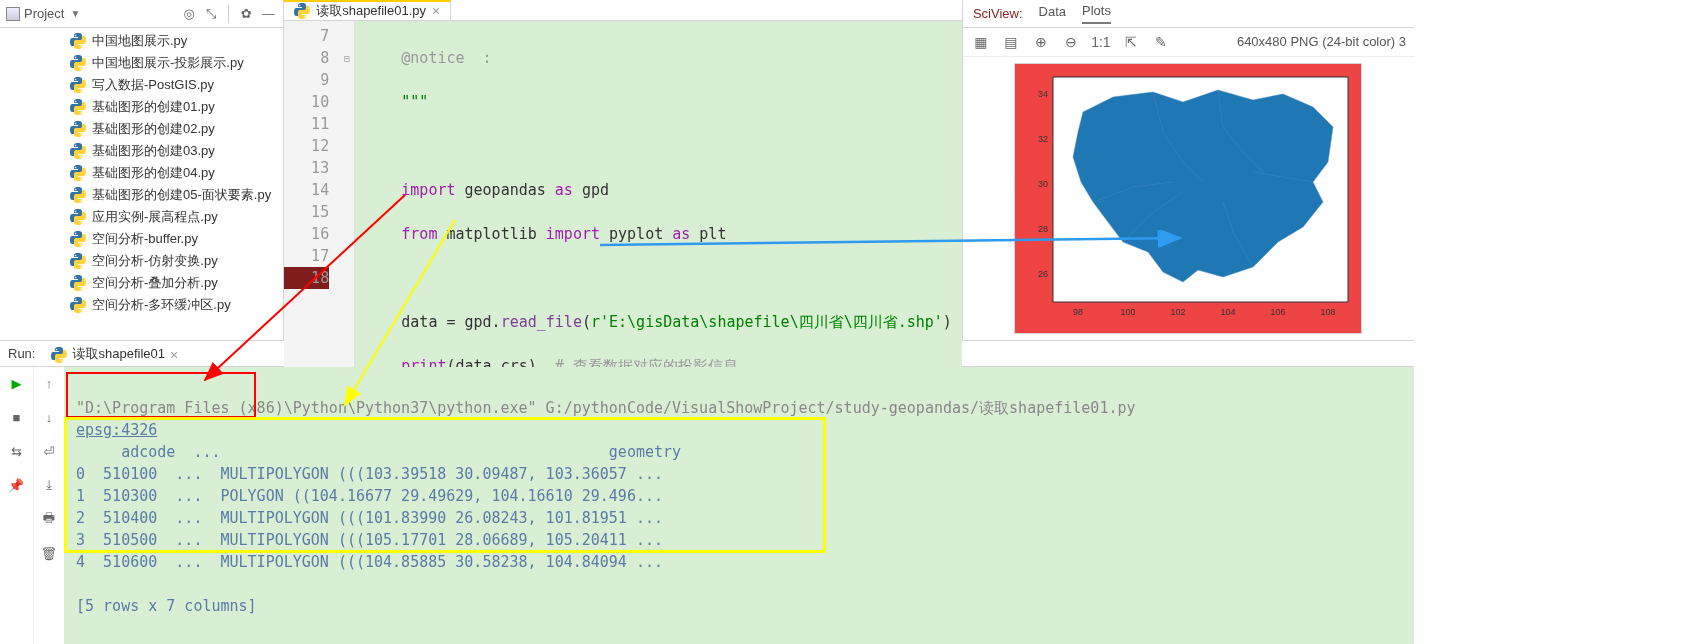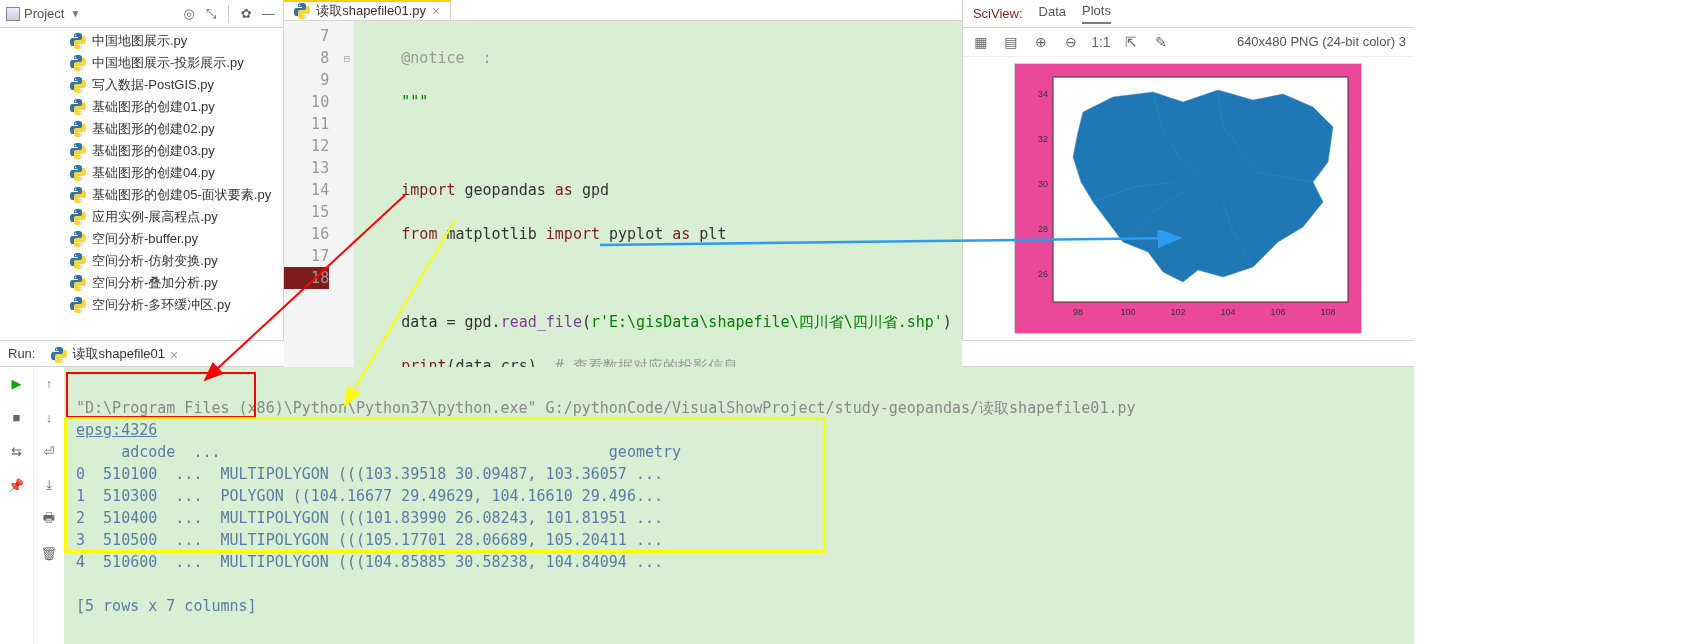--- a/index.html
+++ b/index.html
@@ -23,36 +23,36 @@
 .tab.active { border-top-color: #fc0; background: #fff; }
 .tab-close { color: #999; cursor: pointer; font-size: 14px; }
 .editor { flex: 1; display: flex; background: #d8efd3; font-family: Consolas, monospace; font-size: 15px; position: relative; }
 .gutter { width: 55px; text-align: right; color: #999; background: #f4f4f4; padding: 4px 10px 4px 0; user-select: none; line-height: 22px; }
 .gutter .ln { height: 22px; }
 .gutter .hl { background: #7f1d1d; }
 .fold-col { width: 16px; background: #f4f4f4; border-right: 1px solid #e0e0e0; padding-top: 4px; }
 .fold-col div { height: 22px; display: flex; align-items: center; justify-content: center; color: #aaa; font-size: 10px; }
 .code { flex: 1; padding: 4px 10px; line-height: 22px; white-space: pre; position: relative; }
 .code-line { height: 22px; }
-.kw { color: #7f1d1d; }
+.kw { color: #a21caf; }
 .str { color: #008000; }
 .fn { color: #7d3c98; }
 .comment { color: #999; }
 .comment-cn { color: #cc9900; }
 .sciview { width: 505px; display: flex; flex-direction: column; }
 .sci-header { height: 28px; display: flex; align-items: center; padding: 0 10px; gap: 16px; border-bottom: 1px solid #d4d4d4; }
 .sci-label { color: #7f1d1d; }
 .sci-tab { color: #555; cursor: pointer; padding-bottom: 4px; }
 .sci-tab.active { border-bottom: 2px solid #7a7a7a; }
 .sci-toolbar { height: 30px; display: flex; align-items: center; padding: 0 8px; gap: 10px; border-bottom: 1px solid #eee; }
 .sci-tbtn { width: 20px; height: 20px; display: flex; align-items: center; justify-content: center; color: #666; cursor: pointer; font-size: 14px; }
 .sci-toolbar .spacer { flex: 1; }
 .plot-info { color: #555; font-size: 13px; white-space: nowrap; }
 .plot-area { flex: 1; display: flex; align-items: flex-start; justify-content: center; padding: 6px; }
-.plot-frame { border: 1px solid #d4d4d4; background: #ec4899; padding: 8px; }
+.plot-frame { border: 1px solid #d4d4d4; background: #ef4444; padding: 8px; }
 .bottom { flex: 1; border-top: 1px solid #d4d4d4; display: flex; flex-direction: column; }
 .run-header { height: 26px; display: flex; align-items: center; padding: 0 8px; gap: 8px; border-bottom: 1px solid #d4d4d4; }
 .run-label { color: #404040; }
 .run-tab { display: flex; align-items: flex-end; gap: 5px; padding: 0 8px; }
 .run-body { flex: 1; display: flex; }
 .run-toolbar { width: 34px; border-right: 1px solid #eee; display: flex; flex-direction: column; align-items: center; padding-top: 6px; gap: 14px; }
 .run-tbtn { width: 20px; height: 20px; display: flex; align-items: center; justify-content: center; cursor: pointer; color: #666; }
 .run-toolbar2 { width: 30px; display: flex; flex-direction: column; align-items: center; padding-top: 6px; gap: 14px; }
 .console { flex: 1; background: #d8efd3; font-family: Consolas, monospace; font-size: 15px; padding: 8px 12px; white-space: pre; color: #5b7ba8; position: relative; line-height: 22px; }
 .red-box { position: absolute; border: 2px solid #ff0000; pointer-events: none; }

